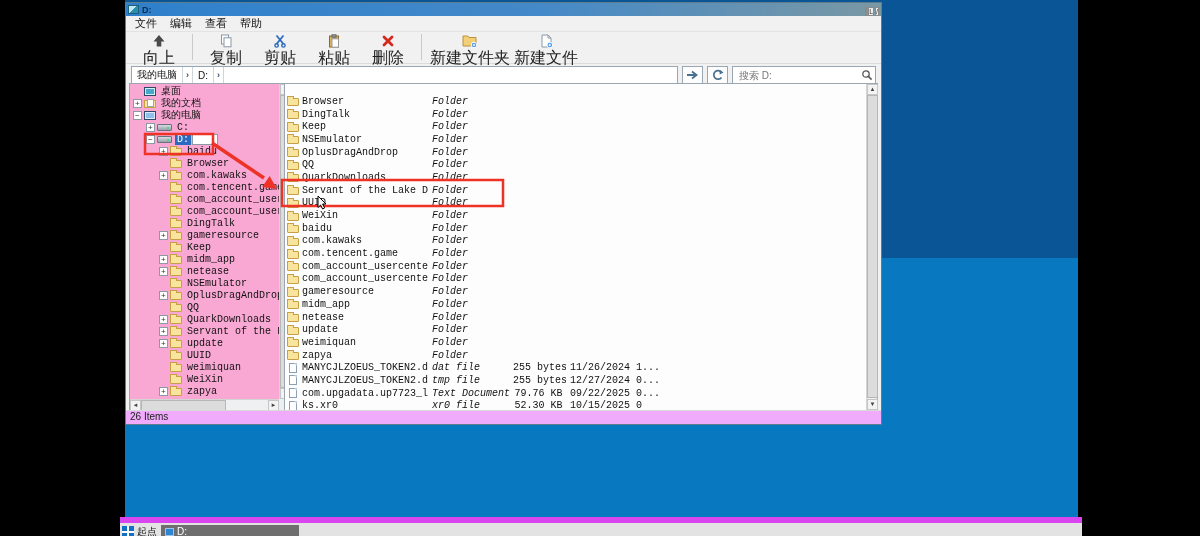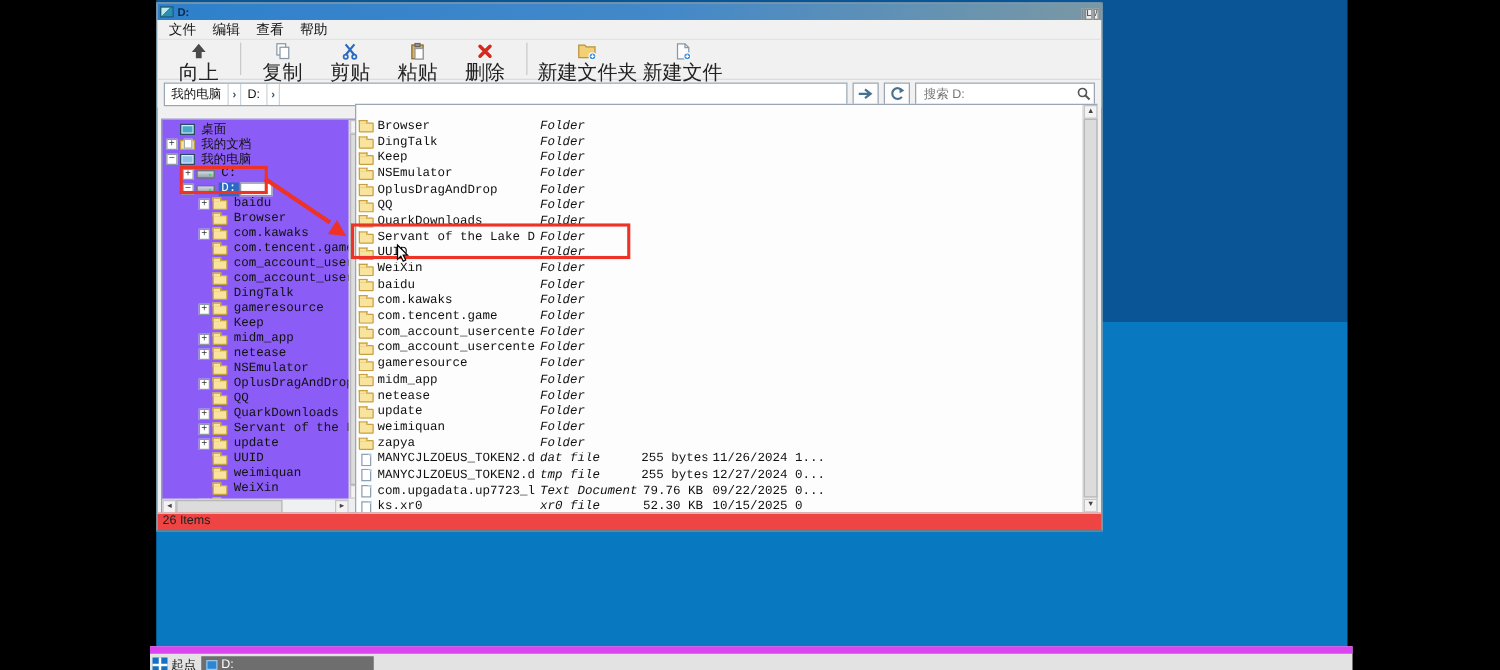--- a/index.html
+++ b/index.html
@@ -33,21 +33,21 @@
   .crumb{display:flex;align-items:center;padding:0 5px;border-right:1px solid #cdd6dd;cursor:default;}
   .crumb-chev{display:flex;align-items:center;padding:0 3px;border-right:1px solid #cdd6dd;color:#38536b;
               font-weight:bold;font-size:9px;cursor:default;}
   .nav-btn{width:21px;height:19px;background:#fdfdfd;border:1px solid #9aa7b2;display:flex;align-items:center;
            justify-content:center;box-sizing:border-box;padding:0;cursor:default;}
   .search{width:136px;height:17px;background:#fff;border:1px solid #9aa7b2;display:flex;align-items:center;padding:0 2px 0 4px;}
   .search input{flex:1;border:none;outline:none;font-size:10px;color:#666;background:transparent;min-width:0;
                 font-family:"Liberation Sans",sans-serif;}
   
   .main{position:absolute;left:2px;right:2px;top:80px;bottom:13px;}
-  .treepanel{position:absolute;left:1px;top:12px;bottom:0;width:162px;background:#8b5cf6;border:1px solid #9aa7b2;box-sizing:border-box;}
+  .treepanel{position:absolute;left:1px;top:0;bottom:0;width:162px;background:#f9a8d4;border:1px solid #9aa7b2;box-sizing:border-box;}
   .treerows{position:absolute;left:0;top:1px;right:11px;bottom:11px;overflow:hidden;}
   .tree-row{height:12px;display:flex;align-items:center;white-space:nowrap;font-family:"Liberation Mono",monospace;
             font-size:10px;cursor:default;}
   .expander{width:9px;height:9px;box-sizing:border-box;border:1px solid #8b9aa5;background:#fff;flex:0 0 9px;
             font-size:8px;line-height:7px;text-align:center;color:#333;margin-right:2px;}
   .exp-spacer{width:9px;flex:0 0 9px;margin-right:2px;}
   .tree-label{padding:0 2px;}
   .tree-label.selected{background:#2a6ac0;color:#fff;}
   .editbox{width:26px;height:11px;background:#fff;border:1px solid #8b9aa5;box-sizing:border-box;margin-left:1px;}
   .listpanel{position:absolute;left:156px;top:0;bottom:0;right:1px;background:#fdfdfd;border:1px solid #9aa7b2;box-sizing:border-box;}
@@ -80,21 +80,21 @@
   .icon-docs{width:12px;height:8px;background:#f8e49c;border:1px solid #c7a043;position:relative;box-sizing:border-box;flex:0 0 12px;margin-top:2px;}
   .icon-docs::after{content:"";position:absolute;left:2px;top:-2px;width:5px;height:6px;background:#fff;border:1px solid #9aa;}
   .tree-ic{margin-right:3px;display:inline-block;}
   
   .vscroll{position:absolute;right:0;top:0;width:11px;background:#eef0f1;border-left:1px solid #d4d4d4;box-sizing:border-box;}
   .hscroll{position:absolute;left:0;right:11px;bottom:0;height:11px;background:#eef0f1;border-top:1px solid #d4d4d4;box-sizing:border-box;}
   .sb-btn{position:absolute;width:11px;height:11px;background:#f3f3f3;border:1px solid #c6c6c6;box-sizing:border-box;
           font-size:6px;line-height:9px;text-align:center;color:#444;cursor:default;}
   .sb-thumb{position:absolute;background:#dcdcdc;border:1px solid #b7b7b7;box-sizing:border-box;cursor:default;}
   .sb-corner{position:absolute;right:0;bottom:0;width:11px;height:11px;background:#eceff1;}
-  .statusbar{position:absolute;left:0;right:0;bottom:0;height:13px;background:#ef4444;border-top:1px solid #d9d9d9;
+  .statusbar{position:absolute;left:0;right:0;bottom:0;height:13px;background:#f0abfc;border-top:1px solid #d9d9d9;
              font-size:10px;line-height:12px;padding-left:4px;color:#222;}
   
   .taskbar{position:absolute;left:120px;top:517px;width:958px;height:17px;background:#e3e3e3;
            border-top:6px solid #d946ef;display:flex;align-items:center;gap:4px;padding:0 2px;box-sizing:content-box;}
   .start-btn{display:flex;align-items:center;gap:3px;cursor:default;}
   .start-icon{width:12px;height:12px;background:
       linear-gradient(#fff,#fff) 5px 0/2px 100% no-repeat,
       linear-gradient(#fff,#fff) 0 5px/100% 2px no-repeat,#1270c5;}
   .start-label{font-size:10px;color:#111;}
   .taskbtn{height:14px;width:130px;background:#6e6e6e;color:#fff;display:flex;align-items:center;gap:3px;

